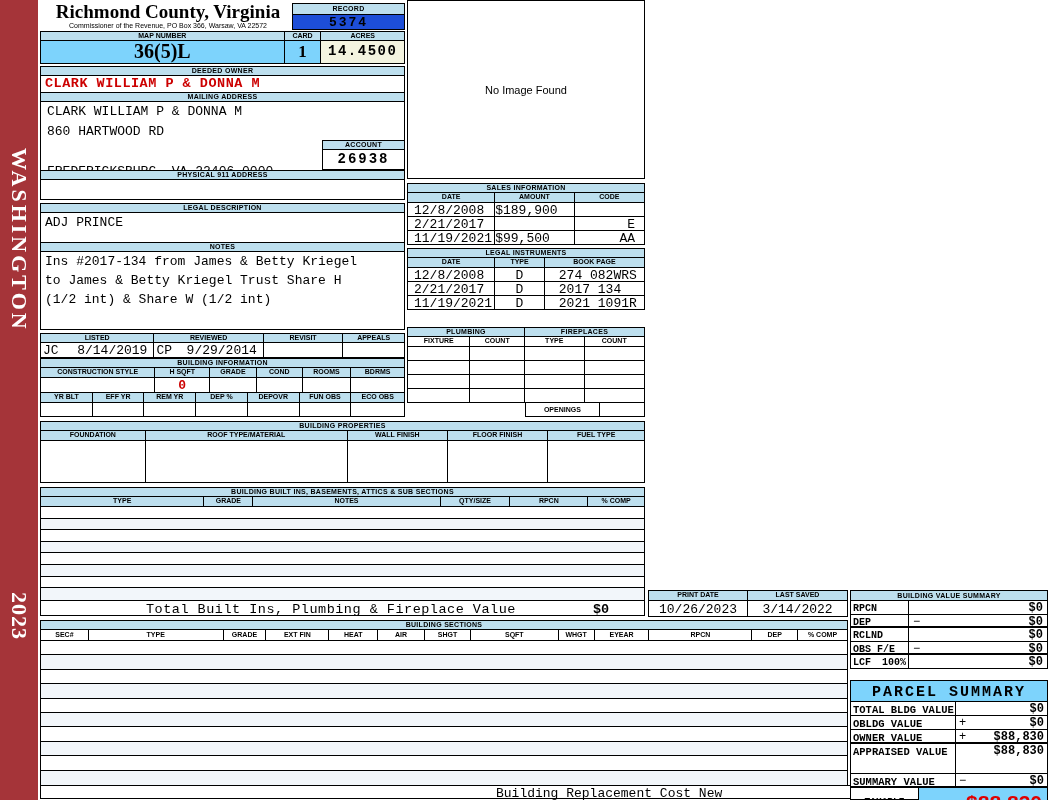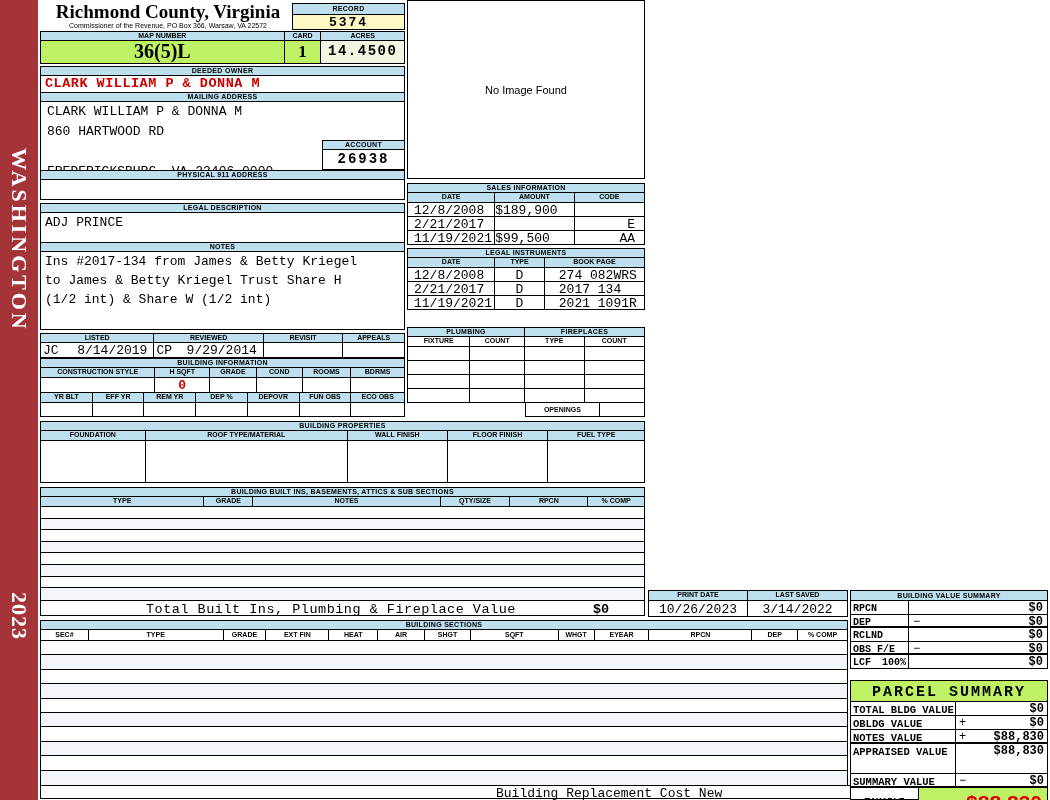--- a/index.html
+++ b/index.html
@@ -42,39 +42,39 @@
   .sumbox{position:absolute;box-sizing:border-box;border:1px solid #000;background:#fff;}
   .srow{display:flex;box-sizing:border-box;border-bottom:1px solid #000;}
   .srow.thick{border-bottom:2px solid #000;}
   .srow:last-child{border-bottom:none;}
   .slabel{box-sizing:border-box;border-right:1px solid #000;
           font:bold 10px "Liberation Mono","DejaVu Sans Mono",monospace;padding:2px 0 0 2px;overflow:hidden;}
   .sval{flex:1;display:flex;font-family:"Liberation Mono","DejaVu Sans Mono",monospace;
         font-size:12px;line-height:12px;padding-top:1px;}
   .sval .op{padding-left:4px;width:14px;}
   .sval .val{margin-left:auto;padding-right:4px;font-weight:bold;}
-  .yellow{background:#bef264;}
+  .yellow{background:#7dd3fc;}
 </style>
 </head>
 <body>
 
 <div id="page">
 
   <div id="sidebar">
     <div class="vtext" style="top:140px;height:200px;font-size:22px;letter-spacing:3px">WASHINGTON</div>
     <div class="vtext" style="top:576px;height:80px;font-size:22px;letter-spacing:1px">2023</div>
   </div>
 
   <div class="abs" style="left:44px;top:2px;width:248px;height:29px">
     <div style="font:bold 19px 'Liberation Serif',serif;line-height:20px;text-align:center">Richmond County, Virginia</div>
     <div style="font:7px 'Liberation Sans',sans-serif;line-height:8px;text-align:center">Commissioner of the Revenue, PO Box 366, Warsaw, VA 22572</div>
   </div>
 
   <div class="bar" style="left:292px;top:3px;width:113px;height:12px;line-height:10px">RECORD</div>
-  <div class="row" style="left:292px;top:15px;width:113px;height:15px;background:#fef9c3">
+  <div class="row" style="left:292px;top:15px;width:113px;height:15px;background:#1d4ed8">
     <div class="c mono bold center" style="width:100%;letter-spacing:2px;padding-top:1px">5374</div>
   </div>
 
   <div class="hrow bt" style="left:40px;top:31px;width:365px;height:10px">
     <div class="hc" style="width:245px">MAP NUMBER</div>
     <div class="hc" style="width:37px">CARD</div>
     <div class="hc" style="width:83px">ACRES</div>
   </div>
   <div class="row" style="left:40px;top:41px;width:365px;height:23px">
     <div class="c yellow center" style="width:245px;font:bold 20px 'Liberation Serif',serif;line-height:21px">36(5)L</div>
@@ -385,21 +385,21 @@
         </div>
     </div>
     <div class="srow" style="height:14px">
       <div class="slabel" style="width:105px;font-size:10.5px">OBLDG VALUE</div>
       <div class="sval">
           <span class="op" style="padding-left:3px">+</span>
         <span class="val" style="padding-right:3px">$0</span>
         </div>
     </div>
     <div class="srow thick" style="height:14px">
-      <div class="slabel" style="width:105px;font-size:10.5px">NOTES VALUE</div>
+      <div class="slabel" style="width:105px;font-size:10.5px">OWNER VALUE</div>
       <div class="sval">
           <span class="op" style="padding-left:3px">+</span>
         <span class="val" style="padding-right:3px">$88,830</span>
         </div>
     </div>
     <div class="srow" style="height:30px">
       <div class="slabel" style="width:105px;font-size:10.5px">APPRAISED VALUE</div>
       <div class="sval">
           <span class="op" style="padding-left:3px"></span>
         <span class="val" style="padding-right:3px">$88,830</span>

